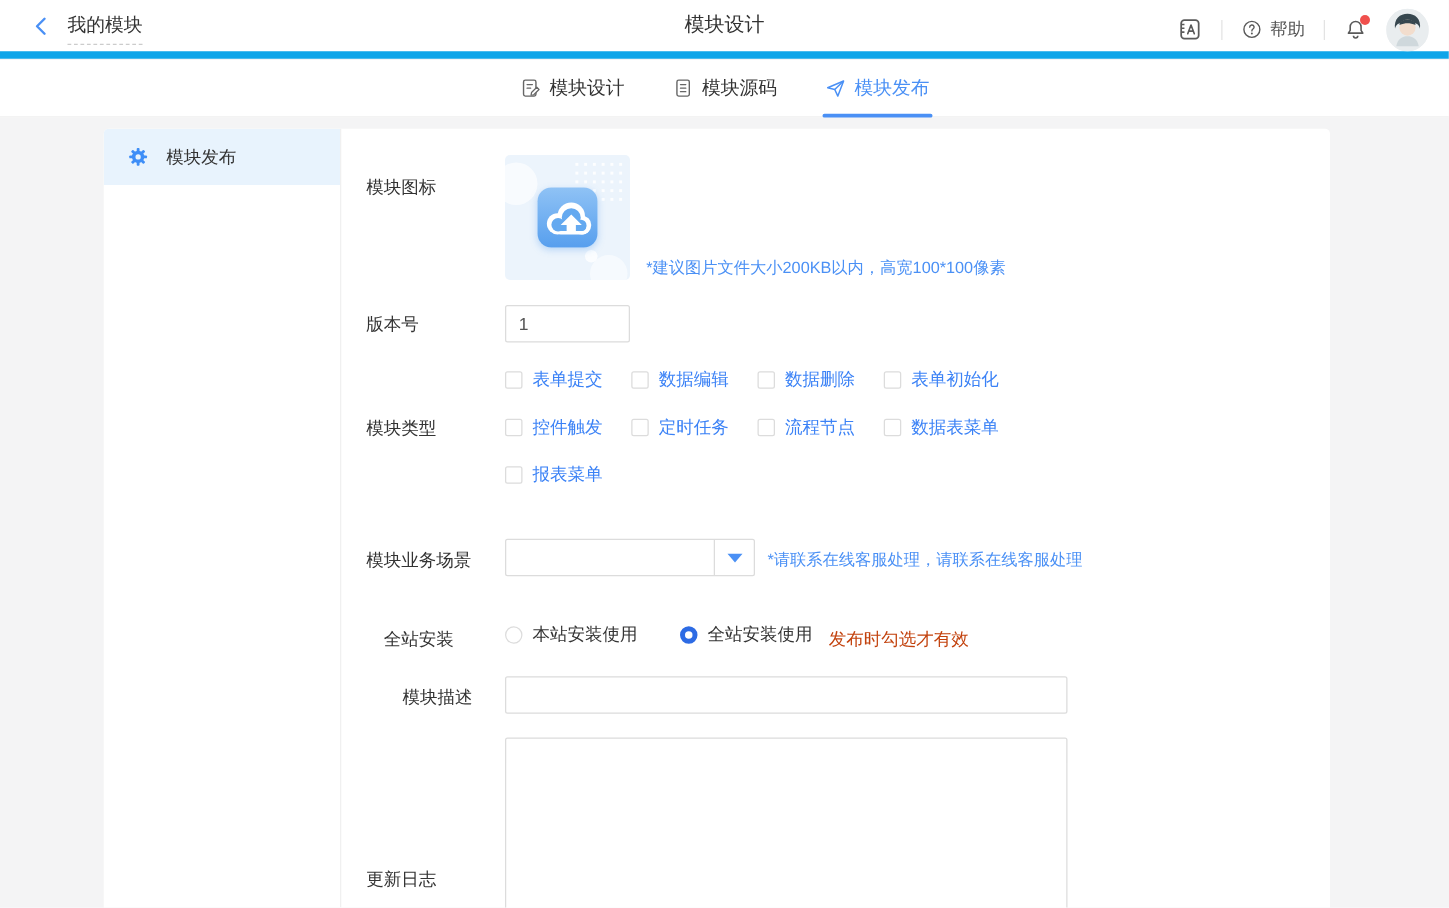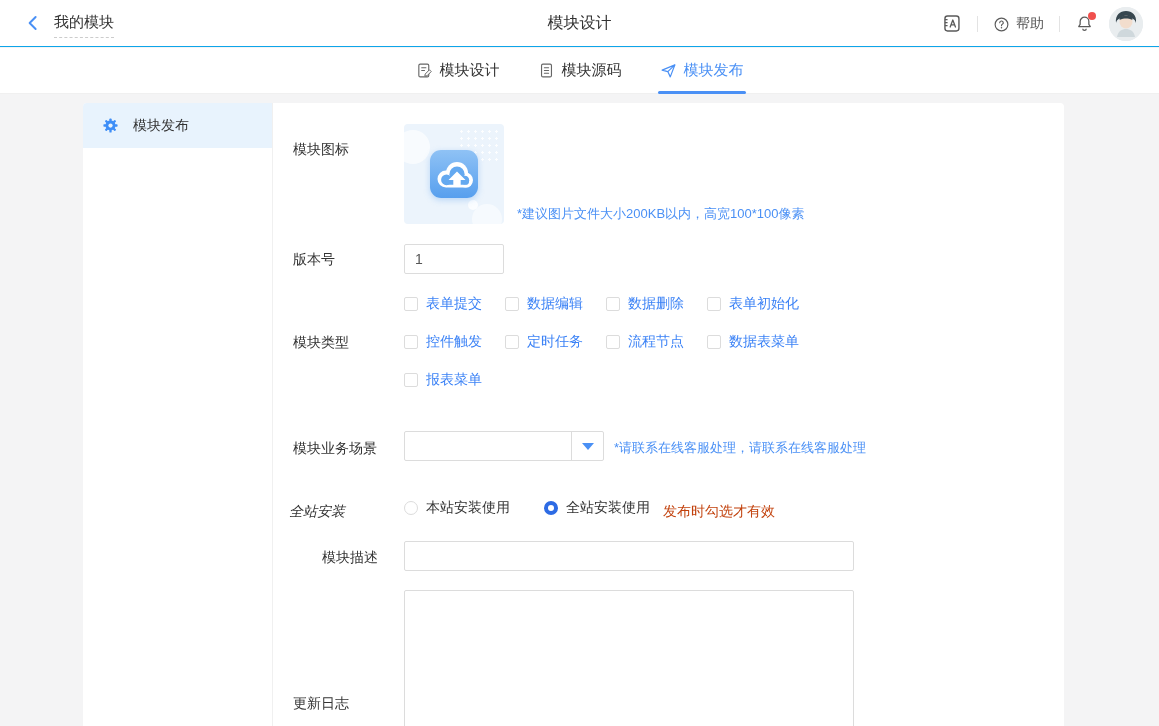--- a/index.html
+++ b/index.html
@@ -1,28 +1,28 @@
 <!DOCTYPE html>
 <html><head>
 <meta charset="utf-8">
 <style>
   * { margin:0; padding:0; box-sizing:border-box; }
   html,body { width:1159px; height:726px; overflow:hidden;
     font-family:"Liberation Sans","DejaVu Sans",sans-serif; background:#f4f4f5; color:#333; }
 
   
   .header { position:absolute; left:0; top:0; width:1159px; height:47px; background:#fff;
-    border-bottom:1px solid #0ea5e9; display:flex; align-items:center; }
+    border-bottom:6px solid #0ea5e9; display:flex; align-items:center; }
   .hdr-left { display:flex; align-items:center; padding-left:24px; gap:12px; }
   .back-btn { display:flex; align-items:center; cursor:pointer; }
   .back-label { font-size:15px; color:#333; padding-bottom:5px; border-bottom:1px dashed #ccc; margin-top:5px; }
   .hdr-title { position:absolute; left:0; right:0; text-align:center; font-size:16px; color:#333; }
   .hdr-right { position:absolute; right:16px; top:0; height:47px; display:flex; align-items:center; gap:15px; }
   .hdr-divider { width:1px; height:16px; background:#e3e3e3; }
-  .help-group { display:flex; align-items:flex-end; gap:6px; font-size:14px; color:#555; cursor:pointer; }
+  .help-group { display:flex; align-items:flex-start; gap:6px; font-size:14px; color:#555; cursor:pointer; }
   .bell-wrap { position:relative; cursor:pointer; }
   .bell-dot { position:absolute; top:-2px; right:-2px; width:8px; height:8px; border-radius:50%; background:#f0504d; }
   .avatar { width:34px; height:34px; border-radius:50%; background:#e9ecef; overflow:hidden; cursor:pointer; }
 
   
   .tabbar { position:absolute; left:0; top:48px; width:1159px; height:46px; background:#fff;
     border-bottom:1px solid #f0f0f0; display:flex; align-items:center; justify-content:center; gap:38px; }
   .tab { position:relative; height:46px; display:flex; align-items:center; gap:7px;
     font-size:15px; color:#333; cursor:pointer; }
   .tab.active { color:#4a90f5; }
@@ -265,21 +265,21 @@
 
   <span class="flabel" style="left:210px; top:337px;">模块业务场景</span>
   <div class="select">
     <span></span>
     <span class="arrow-zone">
       <span class="tri-down"></span>
     </span>
   </div>
   <span class="note" style="left:531px; top:336px;">*请联系在线客服处理，请联系在线客服处理</span>
 
-  <span class="flabel" style="left:206px; top:400px;font-style:italic;">全站安装</span>
+  <span class="flabel" style="left:224px; top:400px;">全站安装</span>
   <div class="radio-row">
     <label class="radio-item" style="margin-right:34px;">
       <span class="radio off"></span>
       <span>本站安装使用</span>
     </label>
     <label class="radio-item">
       <span class="radio on"></span>
       <span>全站安装使用</span>
     </label>
   </div>

